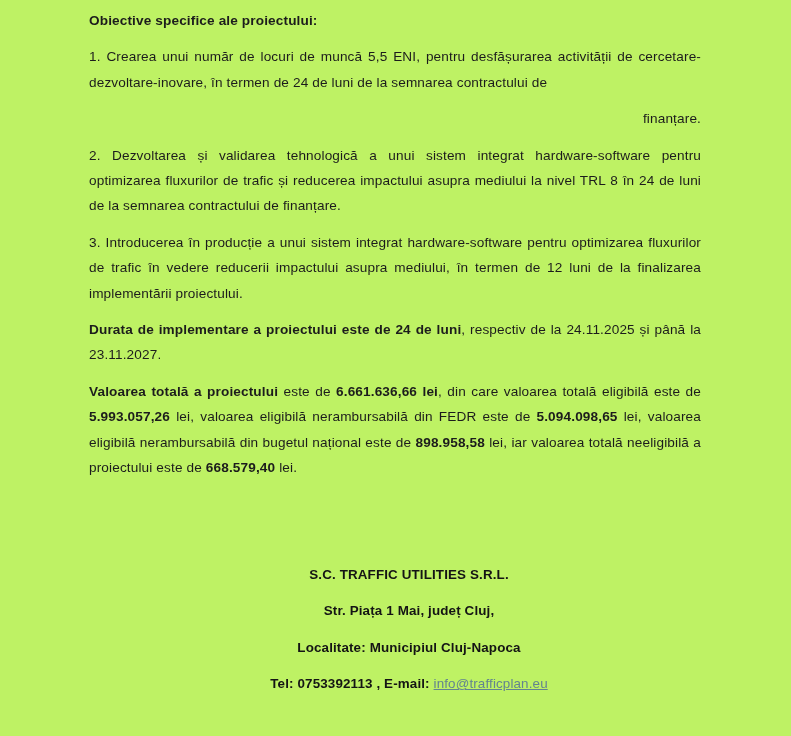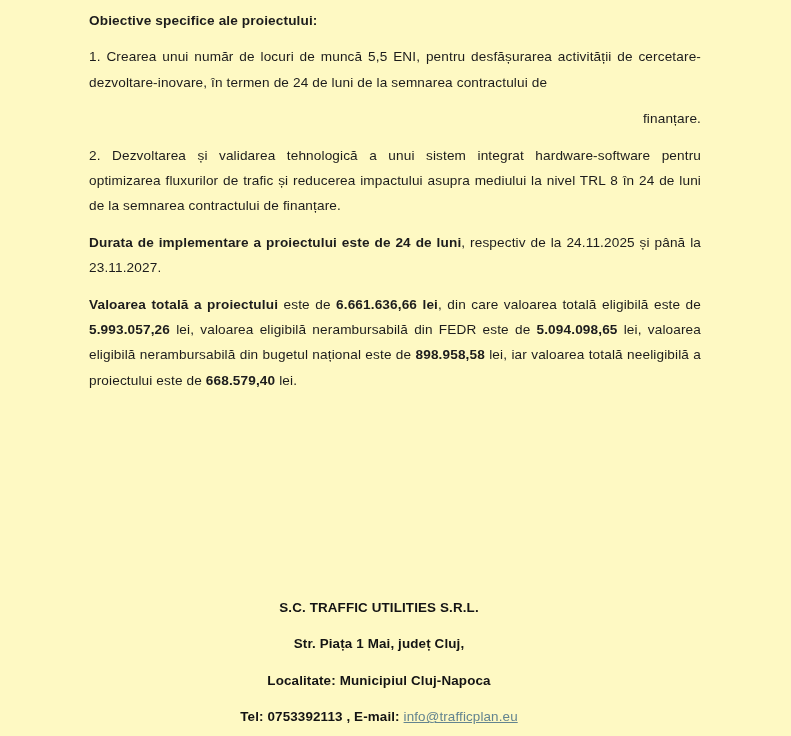--- a/index.html
+++ b/index.html
@@ -11,21 +11,21 @@
     width: 791px;
     height: 736px;
     font-family: "Liberation Sans", sans-serif;
     color: #1a1a1a;
     overflow: hidden;
   }
   .page {
     position: relative;
     width: 791px;
     height: 736px;
-    background: #fef9c3;
+    background: #bef264;
     box-sizing: border-box;
   }
   .content {
     position: absolute;
     left: 89px;
     top: 8px;
     width: 612px;
   }
   p {
     margin: 0 0 11px 0;
@@ -41,25 +41,24 @@
     margin-bottom: 11px;
   }
   p.noindent-left {
     text-align: right;
   }
   b, strong {
     font-weight: bold;
   }
   .footer {
     position: absolute;
-    left: 73px;
+    left: 103px;
     top: 562px;
     width: 612px;
     text-align: center;
-    margin-top: 33px;
   }
   .footer p {
     text-align: center;
     font-weight: bold;
     font-size: 13.4px;
     line-height: 25.4px;
     margin: 0 0 11px 0;
     color: #141414;
   }
   .footer p:last-child {
@@ -79,20 +78,21 @@
   <div class="content">
 
     <p class="heading">Obiective specifice ale proiectului:</p>
 
     <p><span>1. Crearea unui număr de locuri de muncă 5,5 ENI, pentru desfășurarea activității de cercetare-dezvoltare-inovare, în termen de 24 de luni de la semnarea contractului de</span></p>
 
     <p class="noindent-left"><span>finanțare.</span></p>
 
     <p><span>2. Dezvoltarea și validarea tehnologică a unui sistem integrat hardware-software pentru optimizarea fluxurilor de trafic și reducerea impactului asupra mediului la nivel TRL 8 în 24 de luni de la semnarea contractului de finanțare.</span></p>
 
+    <p><span>3. Introducerea în producție a unui sistem integrat hardware-software pentru optimizarea fluxurilor de trafic în vedere reducerii impactului asupra mediului, în termen de 12 luni de la finalizarea implementării proiectului.</span></p>
 
     <p><b>Durata de implementare a proiectului este de 24 de luni</b><span>, respectiv de la 24.11.2025 și până la 23.11.2027.</span></p>
 
     <p><b>Valoarea totală a proiectului</b><span> este de </span><b>6.661.636,66 lei</b><span>, din care valoarea totală eligibilă este de </span><b>5.993.057,26</b><span> lei, valoarea eligibilă nerambursabilă din FEDR este de </span><b>5.094.098,65</b><span> lei, valoarea eligibilă nerambursabilă din bugetul național este de </span><b>898.958,58</b><span> lei, iar valoarea totală neeligibilă a proiectului este de </span><b>668.579,40</b><span> lei.</span></p>
 
   </div>
 
   <div class="footer">
     <p>S.C. TRAFFIC UTILITIES S.R.L.</p>
     <p>Str. Piața 1 Mai, județ Cluj,</p>

